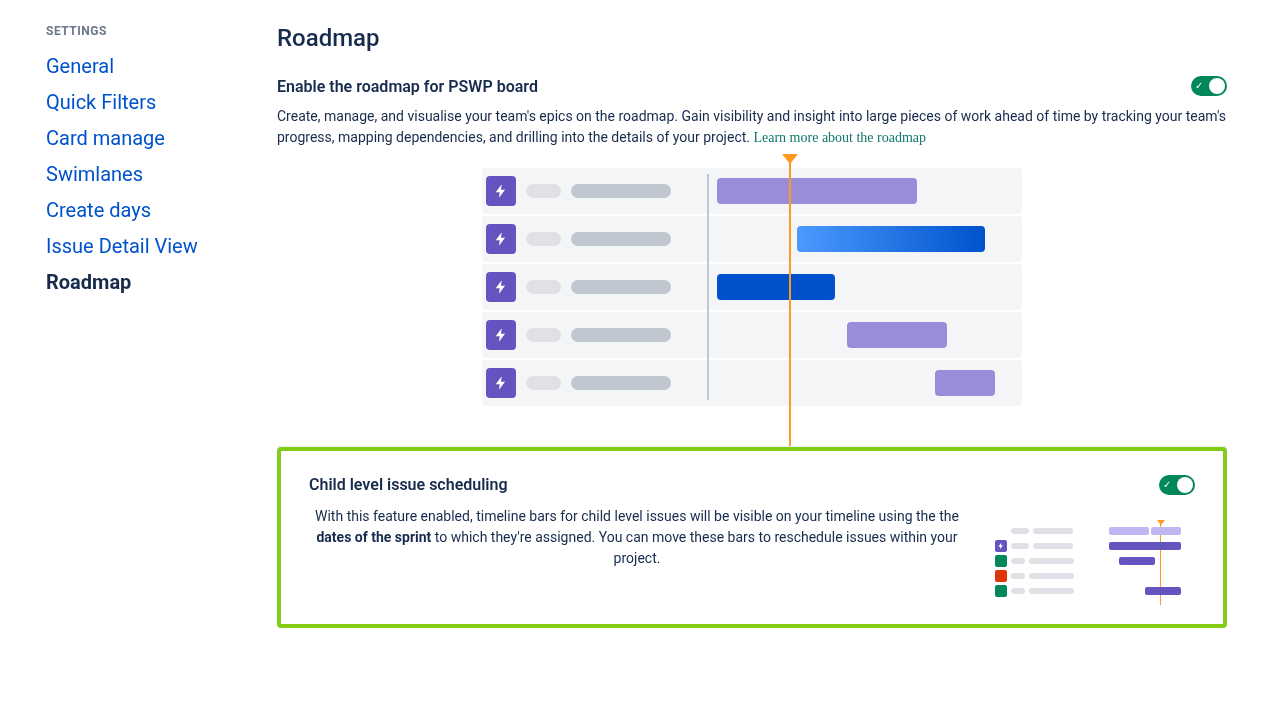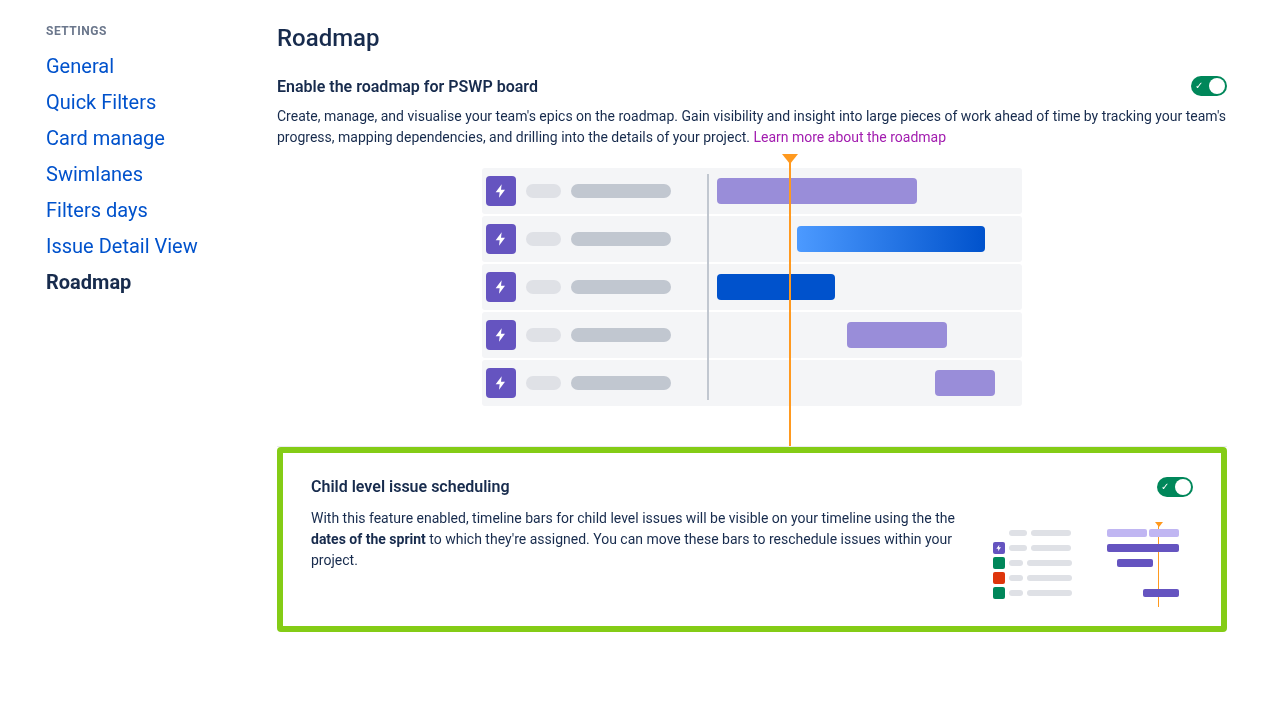--- a/index.html
+++ b/index.html
@@ -79,21 +79,21 @@
       top: 3px;
       color: #fff;
       font-size: 10px;
       line-height: 14px;
     }
     .desc {
       color: #172b4d;
       line-height: 1.5;
       margin-bottom: 20px;
     }
-    .desc a { color: #a21caf; text-decoration: none; cursor: pointer; }
+    .desc a { color: #0f766e; text-decoration: none; cursor: pointer; font-family: Liberation Serif, serif; }
     .roadmap-illus {
       position: relative;
       width: 540px;
       margin: 0 auto 40px;
     }
     .gantt-row {
       display: flex;
       align-items: center;
       height: 46px;
       margin-bottom: 2px;
@@ -167,26 +167,27 @@
       width: 2px;
       background: #c1c7d0;
       z-index: 2;
     }
     hr.sep {
       border: none;
       border-top: 1px solid #ebecf0;
       margin: 30px 0 0;
     }
     .child-panel {
-      border: 6px solid #84cc16;
+      border: 4px solid #84cc16;
       border-radius: 4px;
       padding: 24px 28px;
       margin-top: 0;
       display: flex;
       gap: 30px;
+      text-align: center;
     }
     .child-main { flex: 1; }
     .child-title-row {
       display: flex;
       justify-content: space-between;
       align-items: center;
       margin-bottom: 12px;
     }
     .child-illus {
       width: 200px;
@@ -230,21 +231,21 @@
 <body>
 
 <div class="container">
   <nav class="sidebar">
     <div class="sidebar-heading">SETTINGS</div>
     <div>
         <a class="sidebar-item">General</a>
         <a class="sidebar-item">Quick Filters</a>
         <a class="sidebar-item">Card manage</a>
         <a class="sidebar-item">Swimlanes</a>
-        <a class="sidebar-item">Filters days</a>
+        <a class="sidebar-item">Create days</a>
         <a class="sidebar-item">Issue Detail View</a>
         <a class="sidebar-item active">Roadmap</a>
       </div>
   </nav>
 
   <main class="main">
     <h1 class="page-title">Roadmap</h1>
 
     <div class="section-row">
       <div class="section-title">Enable the roadmap for PSWP board</div>

